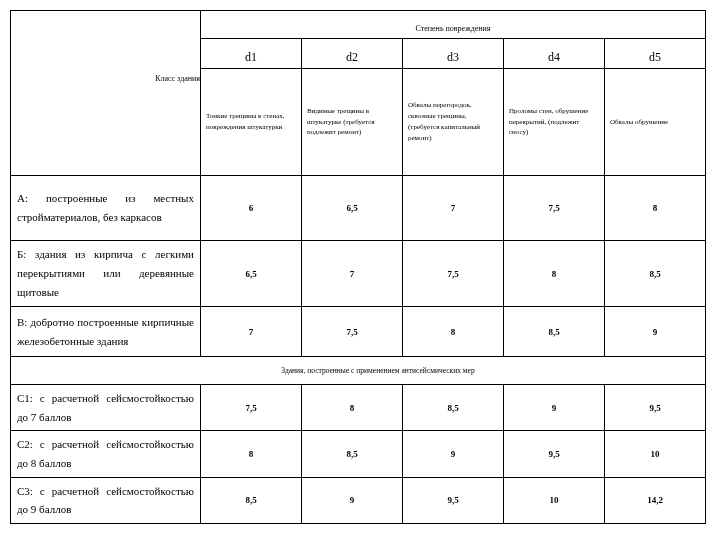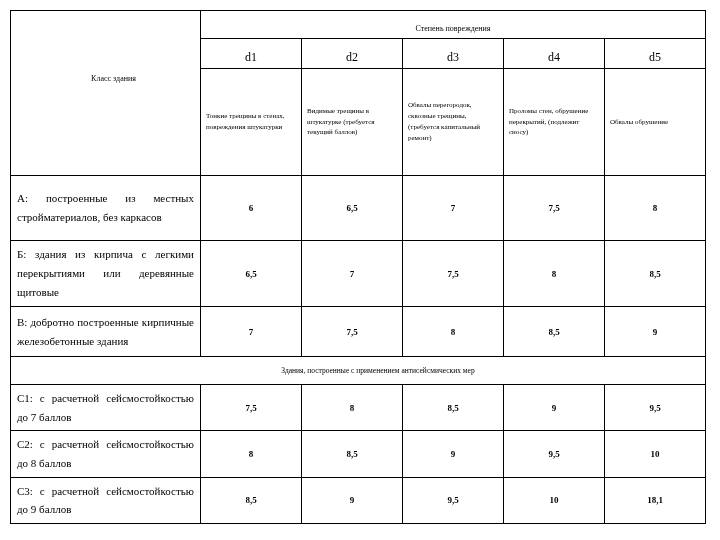--- a/index.html
+++ b/index.html
@@ -38,21 +38,21 @@
   tr.r-a      td { height: 65px; }
   tr.r-b      td { height: 66px; }
   tr.r-v      td { height: 50px; }
   tr.r-sect   td { height: 28px; }
   tr.r-c1     td { height: 27px; }
   tr.r-c2     td { height: 45px; }
   tr.r-c3     td { height: 46px; }
 
   td.corner {
     font-size: 8px;
-    text-align: center;
+    text-align: right;
     vertical-align: middle;
     padding-left: 16px;
     padding-bottom: 30px;
   }
   td.main-header {
     font-size: 8px;
     text-align: center;
     vertical-align: middle;
     padding-top: 8px;
   }
@@ -112,21 +112,21 @@
     <tr class="r-codes">
       <td class="code">d1</td>
       <td class="code">d2</td>
       <td class="code">d3</td>
       <td class="code">d4</td>
       <td class="code">d5</td>
     </tr>
 
     <tr class="r-desc">
       <td class="desc">Тонкие трещины в стенах, повреждения штукатурки</td>
-      <td class="desc">Видимые трещины в штукатурке (требуется текущий баллов)</td>
+      <td class="desc">Видимые трещины в штукатурке (требуется подлежит ремонт)</td>
       <td class="desc">Обвалы перегородок, сквозные трещины, (требуется капитальный ремонт)</td>
       <td class="desc">Проломы стен, обрушение перекрытий, (подлежит сносу)</td>
       <td class="desc">Обвалы обрушение</td>
     </tr>
 
     <tr class="r-a">
       <td class="row-label">А: построенные из местных стройматериалов, без каркасов</td>
       <td class="val">6</td>
       <td class="val">6,5</td>
       <td class="val">7</td>
@@ -173,17 +173,17 @@
       <td class="val">9,5</td>
       <td class="val">10</td>
     </tr>
 
     <tr class="r-c3">
       <td class="row-label">С3: с расчетной сейсмостойкостью до 9 баллов</td>
       <td class="val">8,5</td>
       <td class="val">9</td>
       <td class="val">9,5</td>
       <td class="val">10</td>
-      <td class="val">18,1</td>
+      <td class="val">14,2</td>
     </tr>
   </tbody>
     </table>
 </div>
 
 </body></html>

